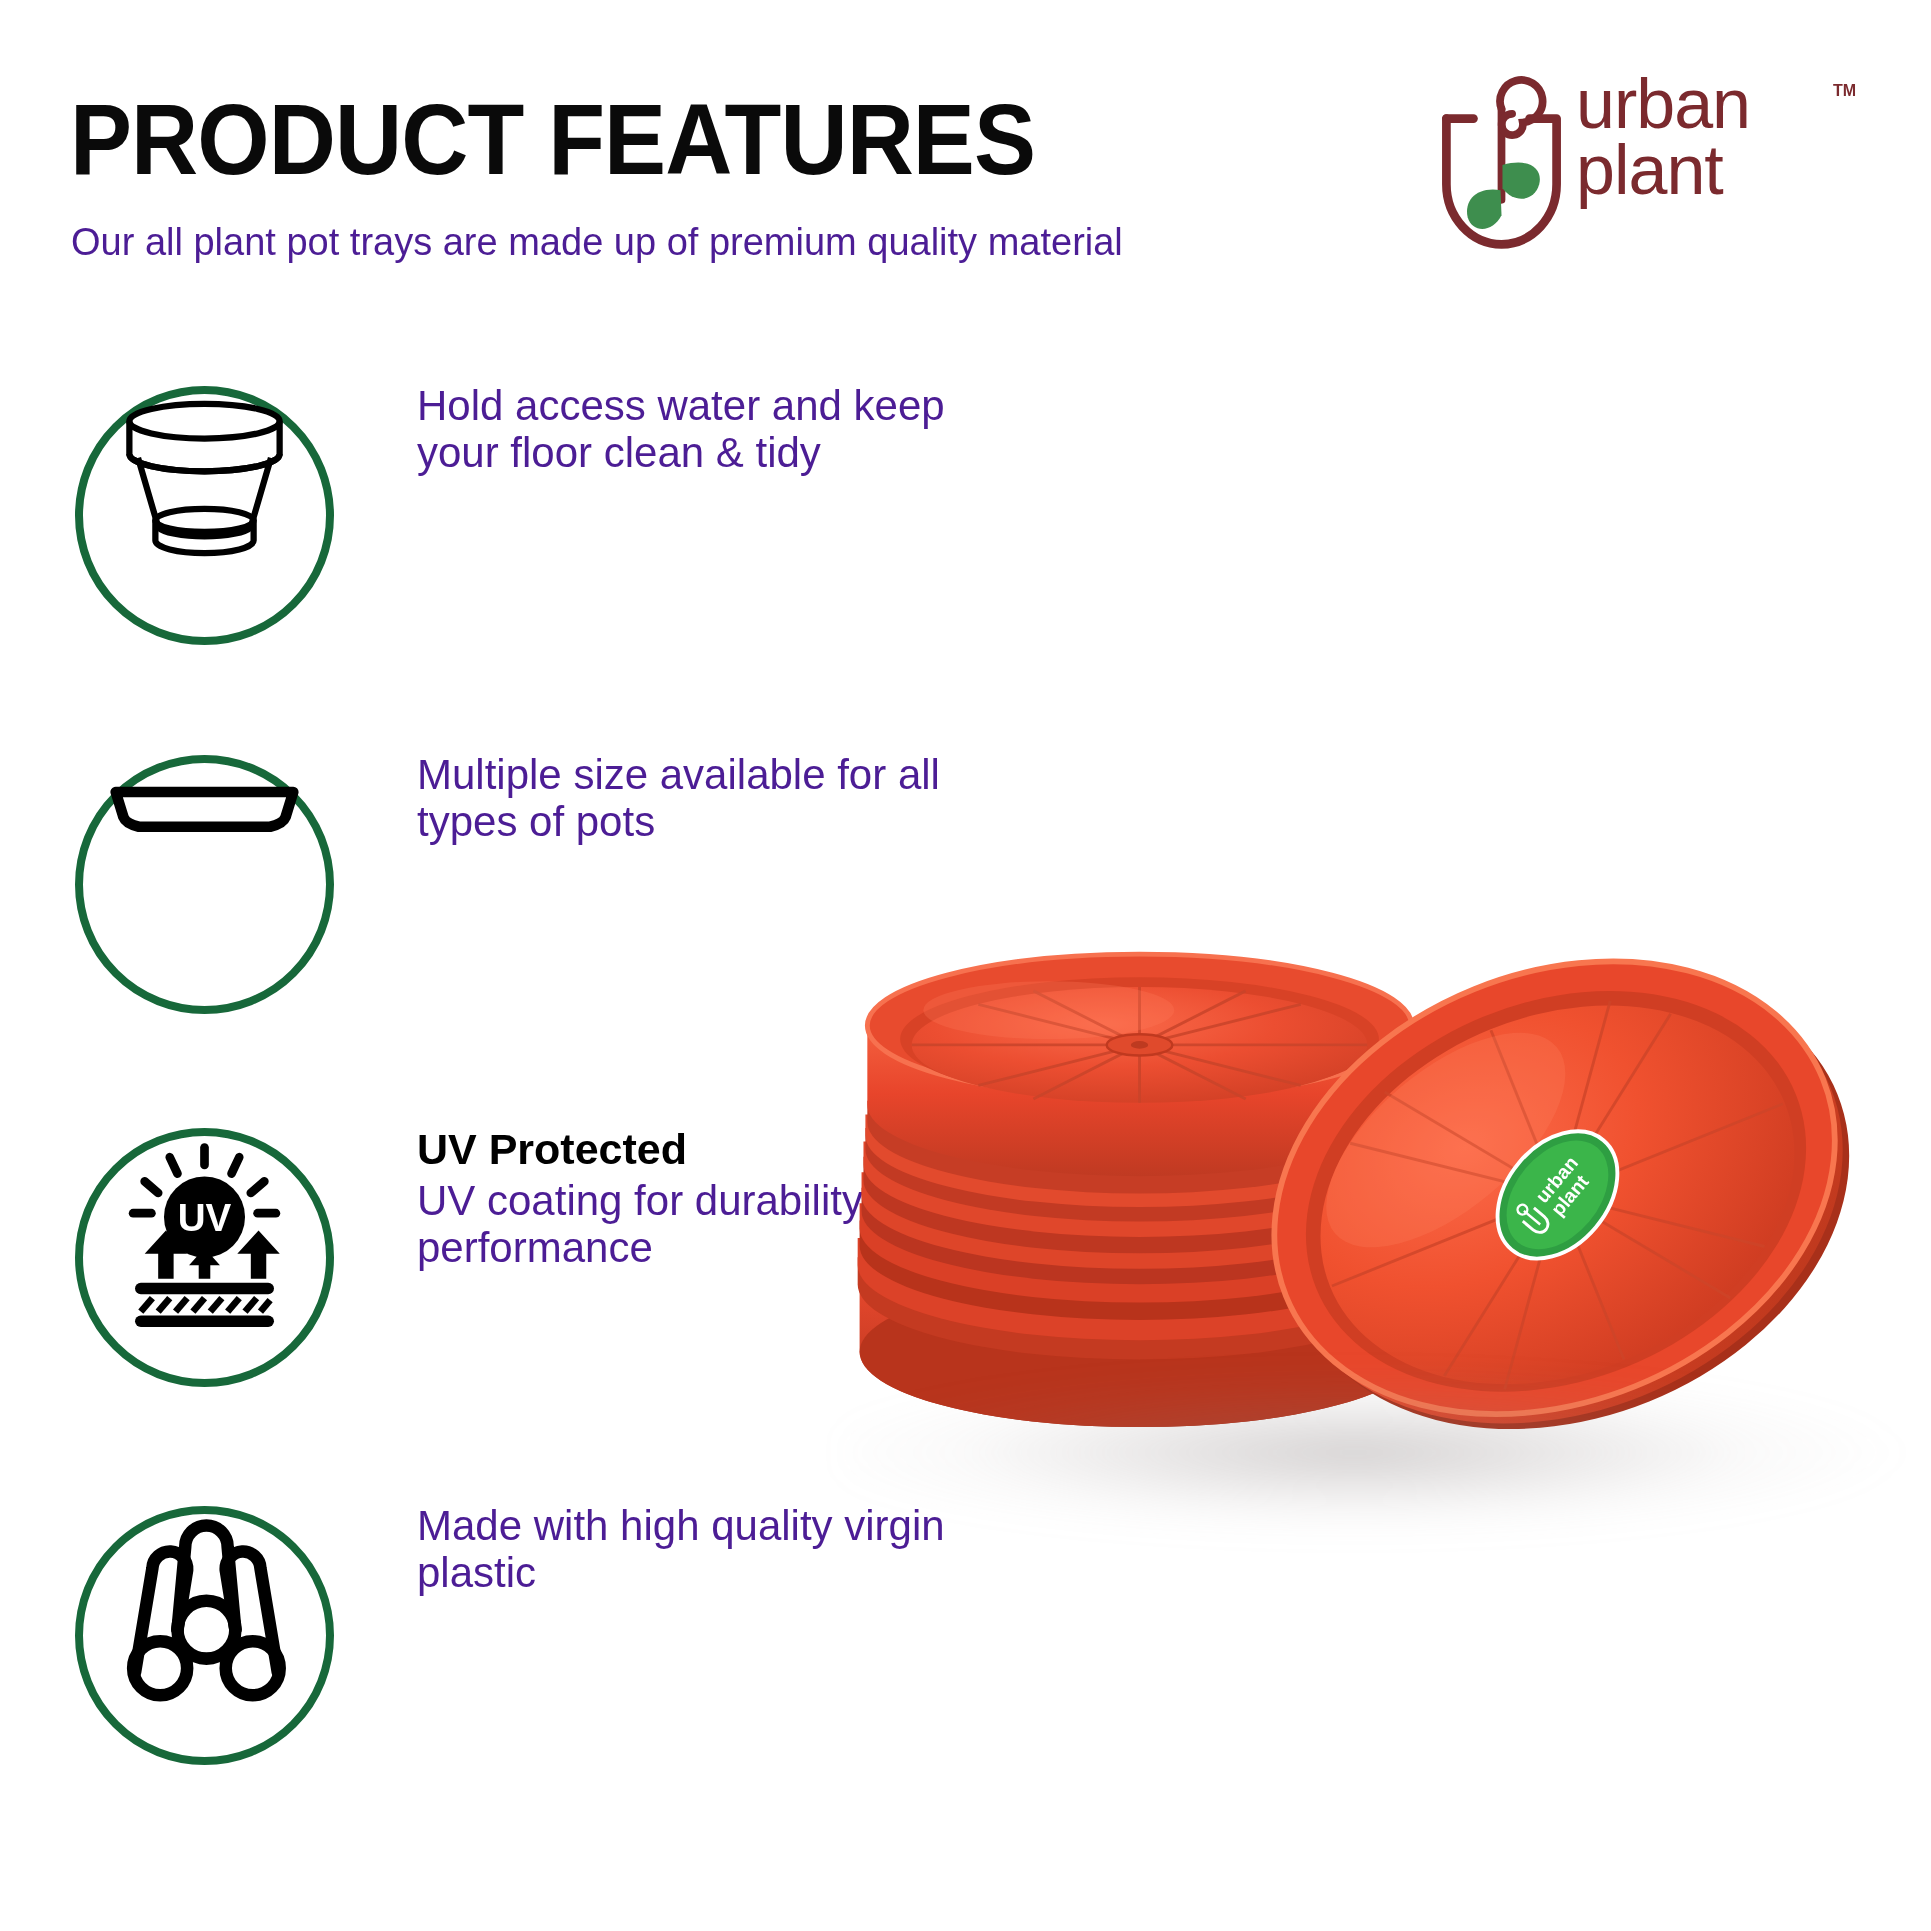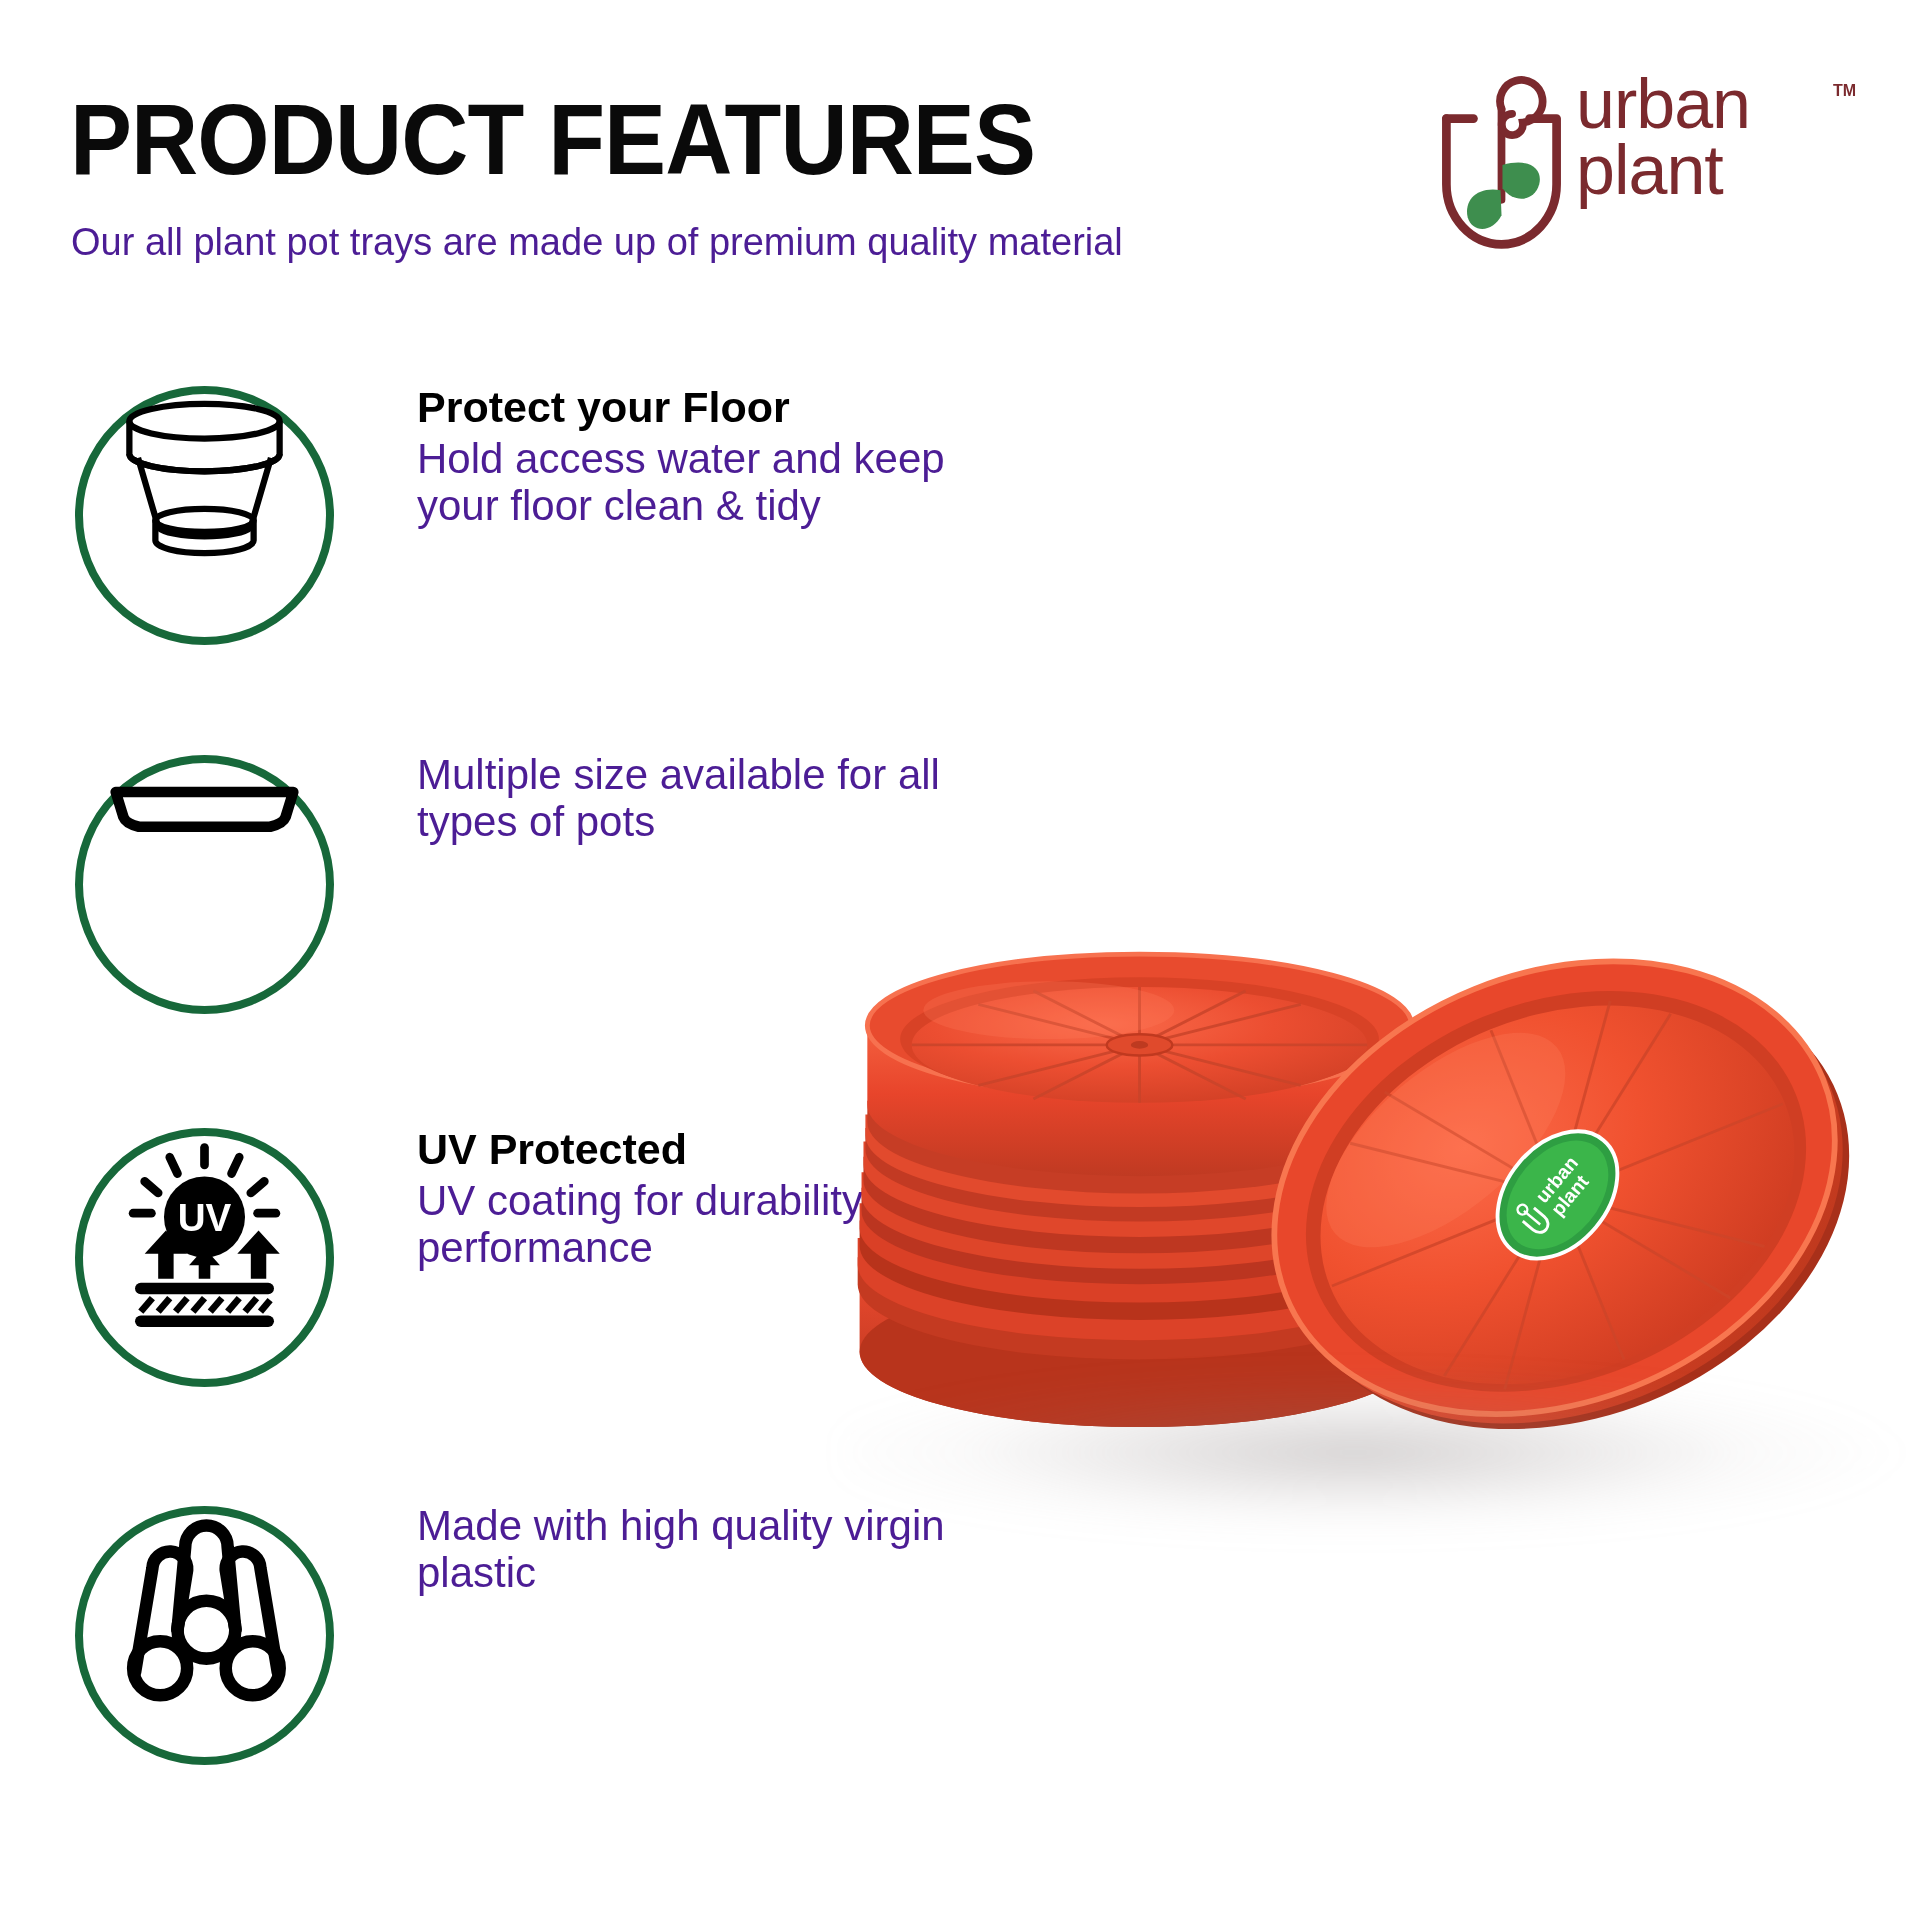--- a/index.html
+++ b/index.html
@@ -117,21 +117,20 @@
 
             <path d="M26 66 L47 138 A49 12 0 0 0 143 138 L164 66"></path>
 
             <path d="M44 130 L44 152 A51 13 0 0 0 146 152 L146 130"></path>
             <ellipse cx="95" cy="131" rx="51" ry="12"></ellipse>
           </g>
         </svg>
       </span>
     </div>
     <div class="feature-text">
-      <div class="feature-title">Protect your Floor</div>
       <div class="feature-desc">Hold access water and keep your floor clean &amp; tidy</div>
     </div>
   </div>
 
   <div class="feature" style="top:369px;">
     <div class="feature-icon-wrap">
       <span>
         <svg width="193" height="87" viewBox="0 0 200 90">
           <path d="M8 30 L192 30 L184 56 A30 14 0 0 1 168 66 L32 66
                    A30 14 0 0 1 16 56 Z" fill="none" stroke="#000" stroke-width="11" stroke-linejoin="round" stroke-linecap="round"></path>

